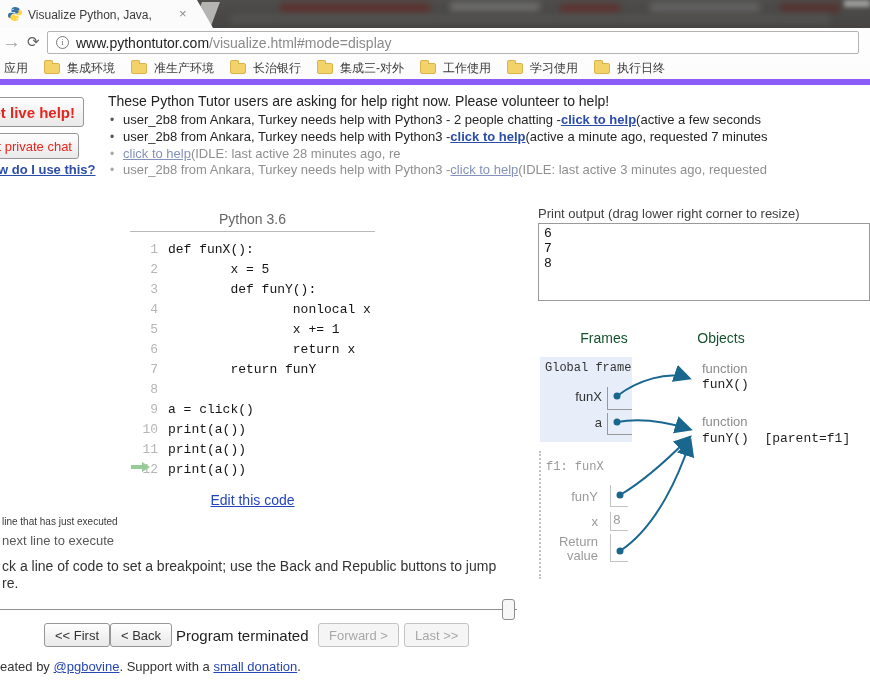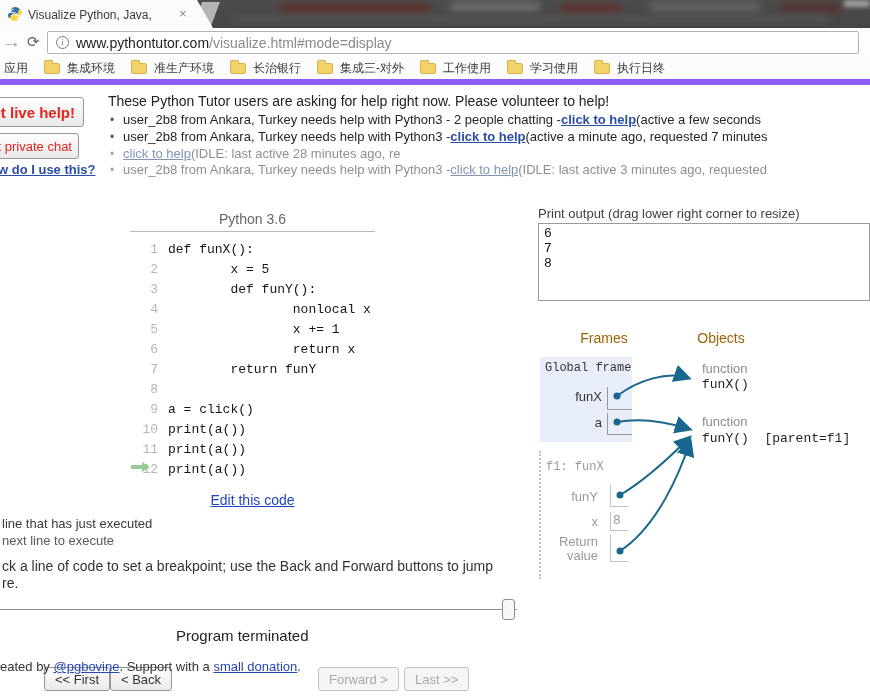--- a/index.html
+++ b/index.html
@@ -61,39 +61,39 @@
   .lang { left:130px; top:211px; width:245px; text-align:center; font-size:14px; color:#666; }
   .code-hr { left:130px; top:231px; width:245px; border-top:1px solid #b9b9b9; }
   .code { left:130px; top:239px; font-family:"Liberation Mono", monospace; font-size:13px; }
   .crow { height:20px; display:flex; align-items:center; cursor:pointer; }
   .ln { width:38px; text-align:right; padding-right:10px; color:#b6b6b6; flex:0 0 auto; }
   .cd { white-space:pre; color:#151515; }
   .exec-arrow { left:131px; top:462px; }
   .edit-link { left:130px; top:492px; width:245px; text-align:center; font-size:14px; color:#2344c0; text-decoration:underline; cursor:pointer; }
 
   
-  .leg1 { left:2px; top:516px; font-size:13px; color:#3a3a3a; white-space:nowrap; }
+  .leg1 { left:2px; top:516px; font-size:10px; color:#3a3a3a; white-space:nowrap; }
   .leg2 { left:2px; top:533px; font-size:13px; color:#585858; white-space:nowrap; }
   .hint1 { left:2px; top:558px; font-size:14px; color:#333; white-space:nowrap; }
   .hint2 { left:2px; top:575px; font-size:14px; color:#333; }
   .slider-track { left:0; top:609px; width:517px; border-top:1px solid #8f8f8f; }
   .slider-handle { left:502px; top:599px; width:13px; height:21px; background:#f7f7f7;
     border:1px solid #8d8d8d; border-radius:3px; cursor:grab; }
-  .ctl { height:24px; padding:0 10px; font-size:13px;margin-top:44px; }
+  .ctl { height:24px; padding:0 10px; font-size:13px; }
   .ctl.disabled { color:#a8a8a8; border-color:#c3c3c3; background:#f5f5f5; cursor:default; }
   .status { left:176px; top:627px; font-size:15px; color:#1f1f1f; white-space:nowrap; }
   .footer { left:0; top:659px; font-size:13px; color:#333; white-space:nowrap; }
   .footer a { color:#2646b4; text-decoration:underline; cursor:pointer; }
 
   
   .out-label { left:538px; top:206px; font-size:13px; color:#3f3f3f; white-space:nowrap; }
   .out-area { left:538px; top:223px; width:332px; height:78px; border:1px solid #9a9a9a;
     font-family:"Liberation Mono", monospace; font-size:13px; line-height:15px; padding:2px 5px;
     resize:none; overflow:hidden; background:#fff; color:#111; }
-  .viz-head { font-size:14px; color:#a16207; text-align:center; }
+  .viz-head { font-size:14px; color:#14532d; text-align:center; }
   .gframe { left:540px; top:357px; width:92px; height:85px; background:#e7eefa; }
   .mono { font-family:"Liberation Mono", monospace; }
   .gf-title { left:545px; top:361px; font-size:12px; color:#333; white-space:nowrap; }
   .vname { font-size:13px; color:#333; text-align:right; }
   .cell { border-left:1px solid #999; border-bottom:1px solid #999; }
   .f1 .vname, .f1-title, .f1 .val { color:#9a9a9a; }
   .f1 .cell { border-color:#c2c2c2; }
   .f1-border { left:539px; top:451px; height:128px; border-left:2px dotted #c2c2c2; }
   .f1-title { left:546px; top:460px; font-size:12px; white-space:nowrap; }
   .obj-kind { font-size:13px; color:#8c8c8c; }
@@ -249,21 +249,21 @@
         <span class="cd">print(a())</span>
       </div>
   </div>
   <svg class="abs exec-arrow" width="20" height="10">
     <polygon points="0,3 11,3 11,0 19,5 11,10 11,7 0,7" fill="#97cb97"></polygon>
   </svg>
   <div class="abs edit-link">Edit this code</div>
 
   <div class="abs leg1">line that has just executed</div>
   <div class="abs leg2">next line to execute</div>
-  <div class="abs hint1">ck a line of code to set a breakpoint; use the Back and Forward buttons to jump</div>
+  <div class="abs hint1">ck a line of code to set a breakpoint; use the Back and Republic buttons to jump</div>
   <div class="abs hint2">re.</div>
 
   <div class="abs slider-track"></div>
   <div class="abs slider-handle"></div>
   <button class="abs btn ctl" style="left:44px;top:623px;">&lt;&lt; First</button>
   <button class="abs btn ctl" style="left:110px;top:623px;">&lt; Back</button>
   <div class="abs status">Program terminated</div>
   <button class="abs btn ctl disabled" style="left:318px;top:623px;">Forward &gt;</button>
   <button class="abs btn ctl disabled" style="left:404px;top:623px;">Last &gt;&gt;</button>
 

